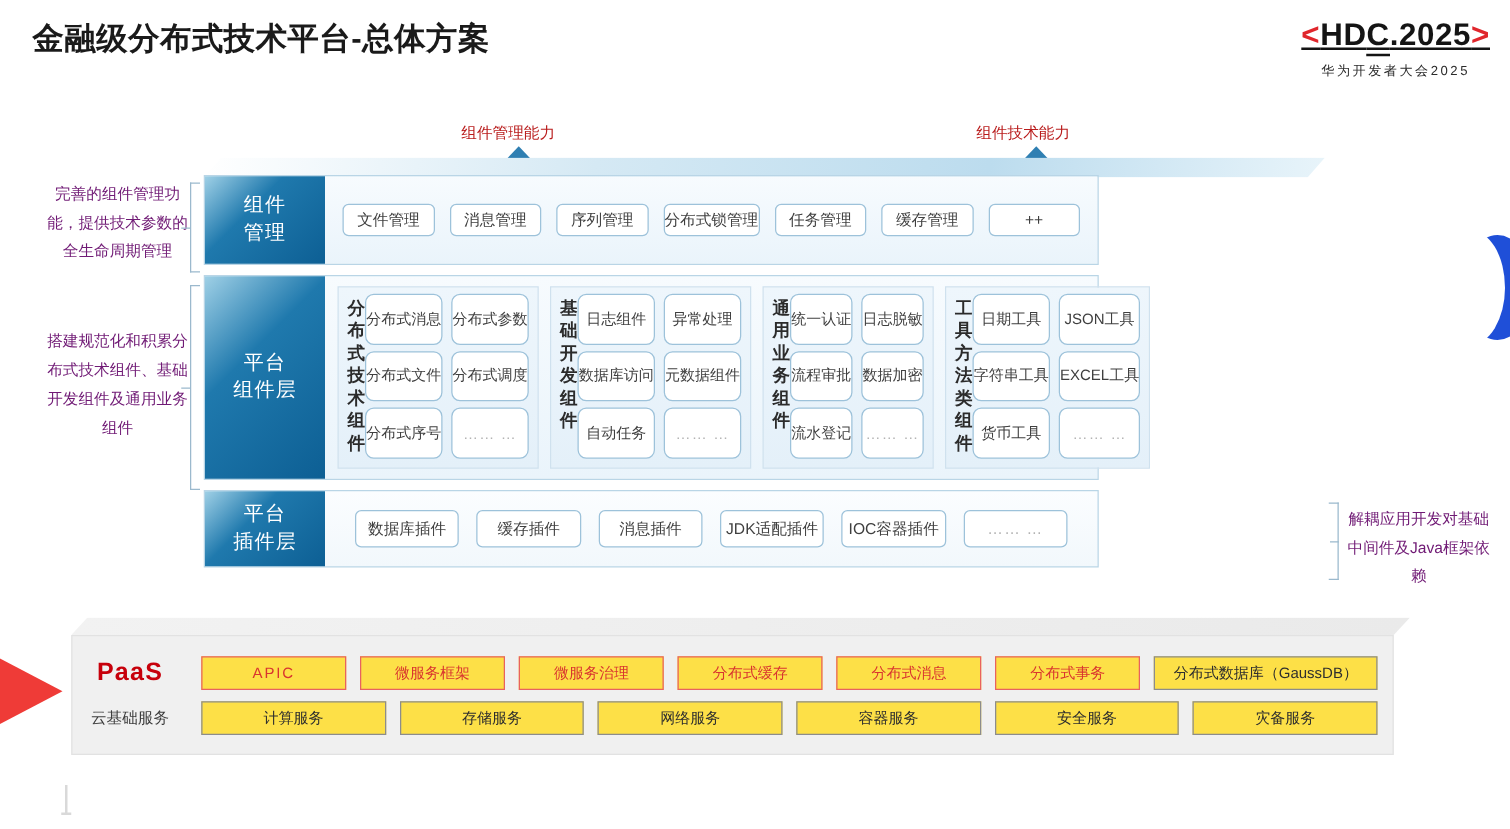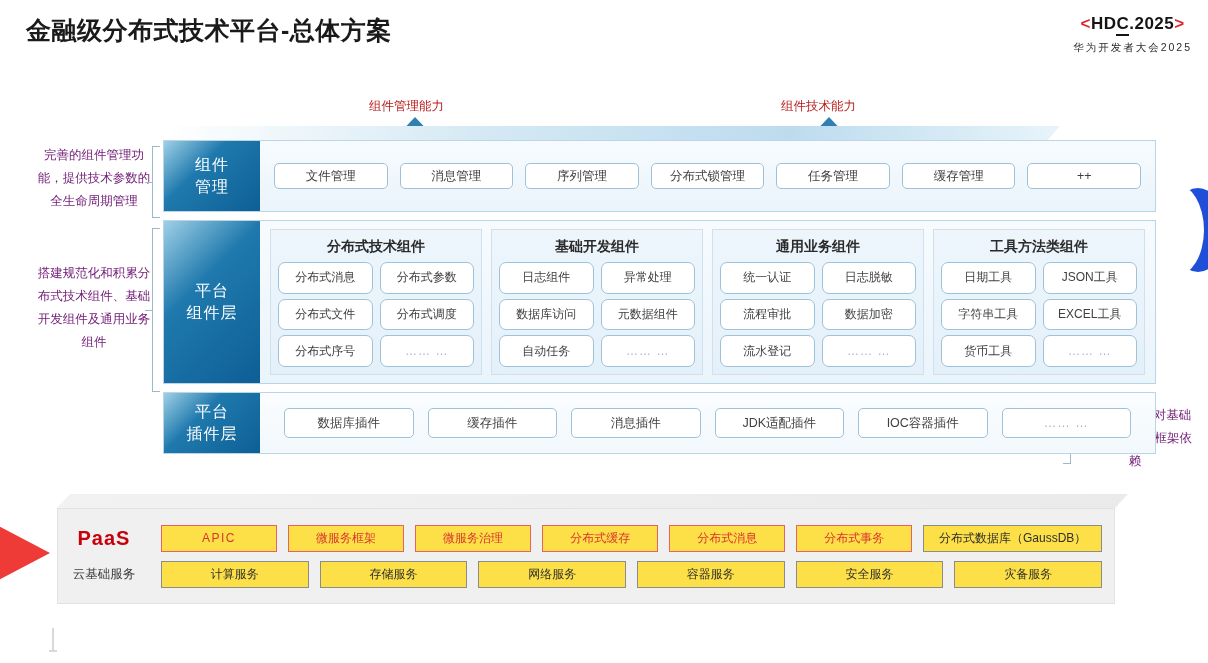--- a/index.html
+++ b/index.html
@@ -12,22 +12,22 @@
   .page { position: relative; width: 1208px; height: 663px; background: #fff; }
 
   
   .title {
     position: absolute; left: 26px; top: 14px;
     font-size: 25px; font-weight: bold; color: #1a1a1a;
     letter-spacing: .5px; white-space: nowrap;
   }
   .logo-wrap { position: absolute; right: 16px; top: 14px; text-align: center; }
   .logo-main {
-    font-size: 17px; font-weight: bold; color: #141414;
-    letter-spacing: .5px; white-space: nowrap; position: relative;
+    font-size: 25px; font-weight: bold; color: #141414;
+    letter-spacing: .5px; white-space: nowrap; position: relative; text-decoration: underline;
   }
   .logo-main .brk { color: #e0262c; font-weight: bold; }
   .logo-main .udr {
     border-bottom: 2px solid #141414; padding-bottom: 1px;
   }
   .logo-sub {
     font-size: 10.5px; color: #2b2b2b; letter-spacing: 2px;
     margin-top: 7px; white-space: nowrap;
   }
 
@@ -58,21 +58,21 @@
     position: absolute; left: 11px; top: 16px; width: 16px; height: 30px;
     background: linear-gradient(180deg,#2d7cb0 0%, #1f5e8c 100%);
   }
   .up-arrow .head {
     position: absolute; left: 0; top: 0; width: 0; height: 0;
     border-left: 19px solid transparent; border-right: 19px solid transparent;
     border-bottom: 20px solid #2f7fb2;
   }
 
   
-  .diagram { position: absolute; left: 163px; top: 140px; width: 993px; }
+  .diagram { position: absolute; left: 163px; top: 140px; width: 716px; }
 
   .topfold {
     position: absolute; left: 163px; top: 126px; width: 897px; height: 16px;
     background: linear-gradient(100deg,#ffffff 0%, #d5e9f4 35%, #bcdcee 70%, #e8f4fa 100%);
     clip-path: polygon(14px 0, 897px 0, 883px 16px, 0 16px);
   }
 
   .layer {
     position: relative;
     display: flex; align-items: stretch;
@@ -103,21 +103,21 @@
 
   
   .layer-mgmt { height: 72px; }
   .layer-mgmt .layer-body { padding: 0 14px; gap: 12px; }
   .layer-mgmt .chip { height: 26px; flex: 1; }
 
   
   .layer-comp { height: 164px; }
   .layer-comp .layer-body { padding: 8px 10px; gap: 9px; align-items: stretch; }
   .group {
-    flex: 1; display: flex; flex-direction: column;
+    flex: 1; display: flex; flex-direction: row;
     border: 1px solid #cfe1ee;
     background: linear-gradient(180deg,#eef6fc 0%, #e4f0f9 100%);
     padding: 5px 7px 7px 7px;
   }
   .group-title {
     text-align: center; font-size: 14px; font-weight: bold; color: #2b2b2b;
     padding: 3px 0 6px 0;
   }
   .group-grid {
     flex: 1; display: grid; grid-template-columns: 1fr 1fr;

